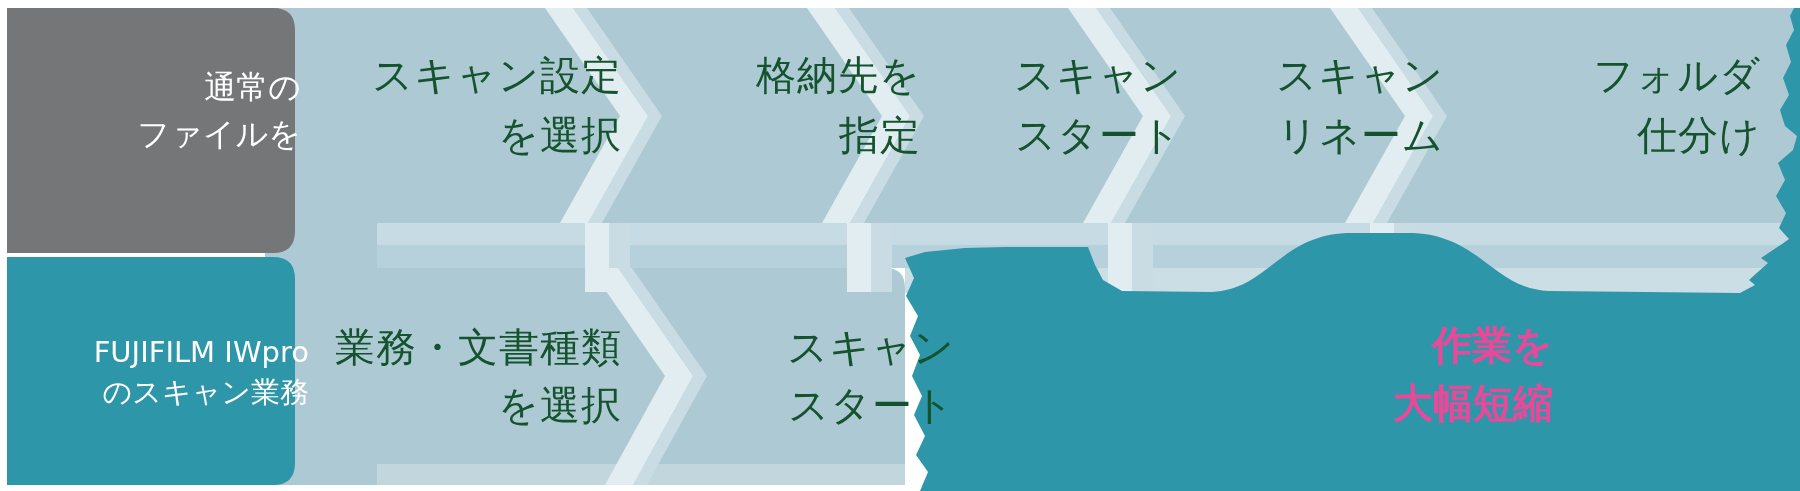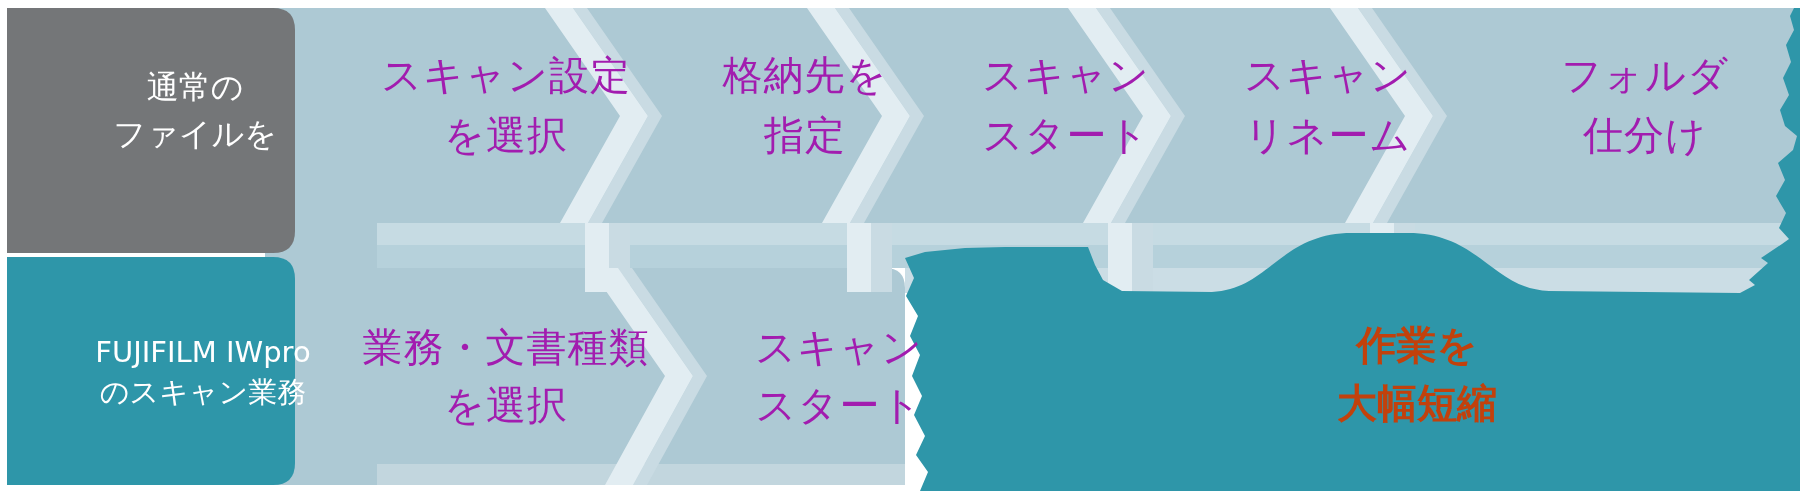--- a/index.html
+++ b/index.html
@@ -16,31 +16,30 @@
     overflow: hidden;
   }
   .canvas svg {
     position: absolute;
     left: 0;
     top: 0;
     display: block;
   }
   .lbl {
     position: absolute;
-    text-align: center;
+    text-align: right;
     white-space: nowrap;
     pointer-events: none;
-    margin-left: 44px;
   }
   .lbl span { display: block; }
   .step-label {
     width: 320px;
     font-size: 40px;
     line-height: 60px;
-    color: #a21caf;
+    color: #14532d;
     letter-spacing: 1px;
   }
   .step-label.bottom { line-height: 58px; }
   .row-label {
     width: 300px;
     color: #ffffff;
   }
   .row-label.normal {
     top: 64px;
     left: 1px;
@@ -54,21 +53,21 @@
     line-height: 40px;
     padding-left: 8px;
   }
   .highlight-label {
     width: 360px;
     left: 1193px;
     top: 316px;
     font-size: 40px;
     line-height: 58px;
     font-weight: bold;
-    color: #c2410c;
+    color: #ec4899;
   }
 </style>
 </head>
 <body>
 
 <div class="canvas">
 
   <svg width="1800" height="491" viewBox="0 0 1800 491">
 
     <rect x="265" y="8" width="114" height="477" fill="#adc9d4"></rect>

